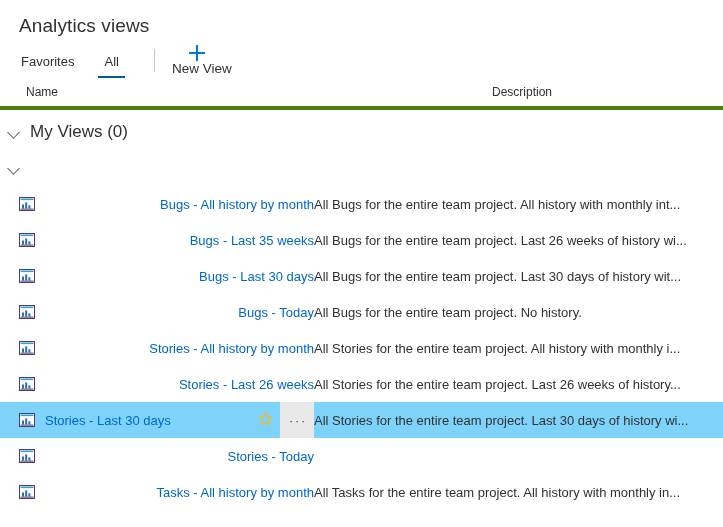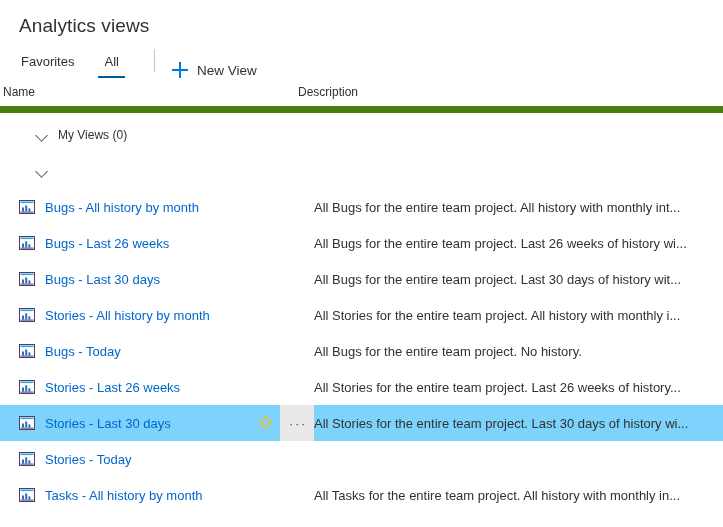--- a/index.html
+++ b/index.html
@@ -58,25 +58,26 @@
     background: #005a9e;
   }
   .vsep {
     width: 1px;
     background: #c8c6c4;
     margin: 4px 17px 6px 7px;
     flex: 0 0 1px;
   }
   .newview {
     display: flex;
-    align-items: flex-end;
+    align-items: center;
     font-size: 13.5px;
     color: #323130;
     cursor: pointer;
     user-select: none;
+    flex-direction: column;
   }
   .plus-icon {
     display: inline-block;
     width: 16px;
     height: 16px;
     position: relative;
     margin-right: 9px;
   }
   .plus-icon::before,
   .plus-icon::after {
@@ -89,37 +90,37 @@
   }
   .plus-icon::after {
     top: 0; bottom: 0; left: 7px; width: 1.6px;
   }
 
   
   .colheader {
     display: flex;
     align-items: center;
     height: 28px;
-    padding-left: 3px;
-    border-bottom: 7px solid #4d7c0f;
+    padding-left: 26px;
+    border-bottom: 4px solid #4d7c0f;
     font-size: 12px;
     color: #323130;
   }
   .col-name   { width: 295px; flex: 0 0 295px; }
-  .col-desc   { flex: 1 1 auto; }
+  .col-desc   { flex: 1 1 auto; text-align: center; }
 
   
   .list { padding-top: 4px; }
 
   .group-header {
     display: flex;
     align-items: center;
     height: 36px;
-    padding-left: 34px;
-    font-size: 12px;
+    padding-left: 6px;
+    font-size: 17px;
     color: #323130;
     font-weight: 400;
     cursor: pointer;
     user-select: none;
   }
   .chevron {
     display: inline-block;
     width: 16px;
     height: 16px;
     margin-right: 8px;
@@ -147,20 +148,21 @@
   }
   .row.hovered { background: #7dd3fc; }
 
   .row-name {
     width: 295px;
     flex: 0 0 295px;
     display: flex;
     align-items: center;
     height: 100%;
     position: relative;
+    justify-content: space-between;
   }
 
   .view-icon {
     width: 16px;
     height: 14px;
     flex: 0 0 16px;
     margin-right: 10px;
     position: relative;
     display: inline-block;
   }
@@ -263,21 +265,21 @@
       <div class="row">
         <div class="row-name">
           <span class="view-icon"><svg width="16" height="14" viewBox="0 0 16 14" xmlns="http://www.w3.org/2000/svg">
               <rect x="0.5" y="0.5" width="15" height="13" fill="#ffffff" stroke="#4b3d6e" stroke-width="1"></rect>
               <rect x="1.5" y="1.5" width="13" height="1.6" fill="#3b9fd6"></rect>
               <rect x="3" y="7.5" width="2" height="4" fill="#2a6fb5"></rect>
               <rect x="6.2" y="5.4" width="2" height="6.1" fill="#2a6fb5"></rect>
               <rect x="9.4" y="8.4" width="2" height="3.1" fill="#2a6fb5"></rect>
               <rect x="1.5" y="11.6" width="13" height="1" fill="#4b3d6e"></rect>
             </svg></span>
-          <a class="row-link">Bugs - Last 26 weeks</a>
+          <a class="row-link">Bugs - Last 35 weeks</a>
         </div>
         <div class="row-desc">All Bugs for the entire team project. Last 26 weeks of history wi...</div>
       </div>
       <div class="row">
         <div class="row-name">
           <span class="view-icon"><svg width="16" height="14" viewBox="0 0 16 14" xmlns="http://www.w3.org/2000/svg">
               <rect x="0.5" y="0.5" width="15" height="13" fill="#ffffff" stroke="#4b3d6e" stroke-width="1"></rect>
               <rect x="1.5" y="1.5" width="13" height="1.6" fill="#3b9fd6"></rect>
               <rect x="3" y="7.5" width="2" height="4" fill="#2a6fb5"></rect>
               <rect x="6.2" y="5.4" width="2" height="6.1" fill="#2a6fb5"></rect>
@@ -291,37 +293,37 @@
       <div class="row">
         <div class="row-name">
           <span class="view-icon"><svg width="16" height="14" viewBox="0 0 16 14" xmlns="http://www.w3.org/2000/svg">
               <rect x="0.5" y="0.5" width="15" height="13" fill="#ffffff" stroke="#4b3d6e" stroke-width="1"></rect>
               <rect x="1.5" y="1.5" width="13" height="1.6" fill="#3b9fd6"></rect>
               <rect x="3" y="7.5" width="2" height="4" fill="#2a6fb5"></rect>
               <rect x="6.2" y="5.4" width="2" height="6.1" fill="#2a6fb5"></rect>
               <rect x="9.4" y="8.4" width="2" height="3.1" fill="#2a6fb5"></rect>
               <rect x="1.5" y="11.6" width="13" height="1" fill="#4b3d6e"></rect>
             </svg></span>
+          <a class="row-link">Bugs - Today</a>
+        </div>
+        <div class="row-desc">All Bugs for the entire team project. No history.</div>
+      </div>
+      <div class="row">
+        <div class="row-name">
+          <span class="view-icon"><svg width="16" height="14" viewBox="0 0 16 14" xmlns="http://www.w3.org/2000/svg">
+              <rect x="0.5" y="0.5" width="15" height="13" fill="#ffffff" stroke="#4b3d6e" stroke-width="1"></rect>
+              <rect x="1.5" y="1.5" width="13" height="1.6" fill="#3b9fd6"></rect>
+              <rect x="3" y="7.5" width="2" height="4" fill="#2a6fb5"></rect>
+              <rect x="6.2" y="5.4" width="2" height="6.1" fill="#2a6fb5"></rect>
+              <rect x="9.4" y="8.4" width="2" height="3.1" fill="#2a6fb5"></rect>
+              <rect x="1.5" y="11.6" width="13" height="1" fill="#4b3d6e"></rect>
+            </svg></span>
           <a class="row-link">Stories - All history by month</a>
         </div>
         <div class="row-desc">All Stories for the entire team project. All history with monthly i...</div>
-      </div>
-      <div class="row">
-        <div class="row-name">
-          <span class="view-icon"><svg width="16" height="14" viewBox="0 0 16 14" xmlns="http://www.w3.org/2000/svg">
-              <rect x="0.5" y="0.5" width="15" height="13" fill="#ffffff" stroke="#4b3d6e" stroke-width="1"></rect>
-              <rect x="1.5" y="1.5" width="13" height="1.6" fill="#3b9fd6"></rect>
-              <rect x="3" y="7.5" width="2" height="4" fill="#2a6fb5"></rect>
-              <rect x="6.2" y="5.4" width="2" height="6.1" fill="#2a6fb5"></rect>
-              <rect x="9.4" y="8.4" width="2" height="3.1" fill="#2a6fb5"></rect>
-              <rect x="1.5" y="11.6" width="13" height="1" fill="#4b3d6e"></rect>
-            </svg></span>
-          <a class="row-link">Bugs - Today</a>
-        </div>
-        <div class="row-desc">All Bugs for the entire team project. No history.</div>
       </div>
       <div class="row">
         <div class="row-name">
           <span class="view-icon"><svg width="16" height="14" viewBox="0 0 16 14" xmlns="http://www.w3.org/2000/svg">
               <rect x="0.5" y="0.5" width="15" height="13" fill="#ffffff" stroke="#4b3d6e" stroke-width="1"></rect>
               <rect x="1.5" y="1.5" width="13" height="1.6" fill="#3b9fd6"></rect>
               <rect x="3" y="7.5" width="2" height="4" fill="#2a6fb5"></rect>
               <rect x="6.2" y="5.4" width="2" height="6.1" fill="#2a6fb5"></rect>
               <rect x="9.4" y="8.4" width="2" height="3.1" fill="#2a6fb5"></rect>
               <rect x="1.5" y="11.6" width="13" height="1" fill="#4b3d6e"></rect>

